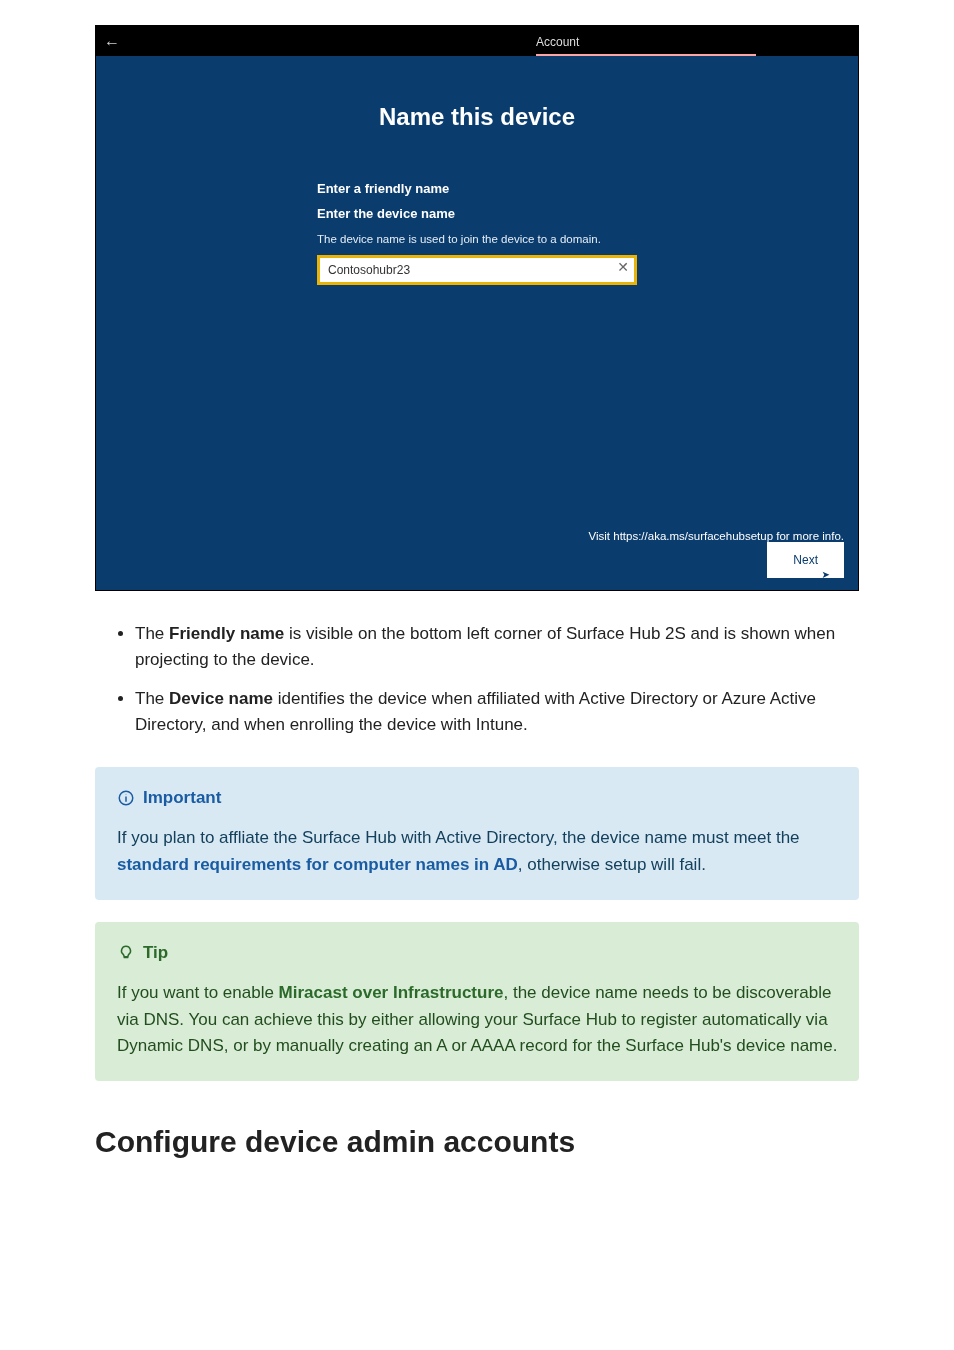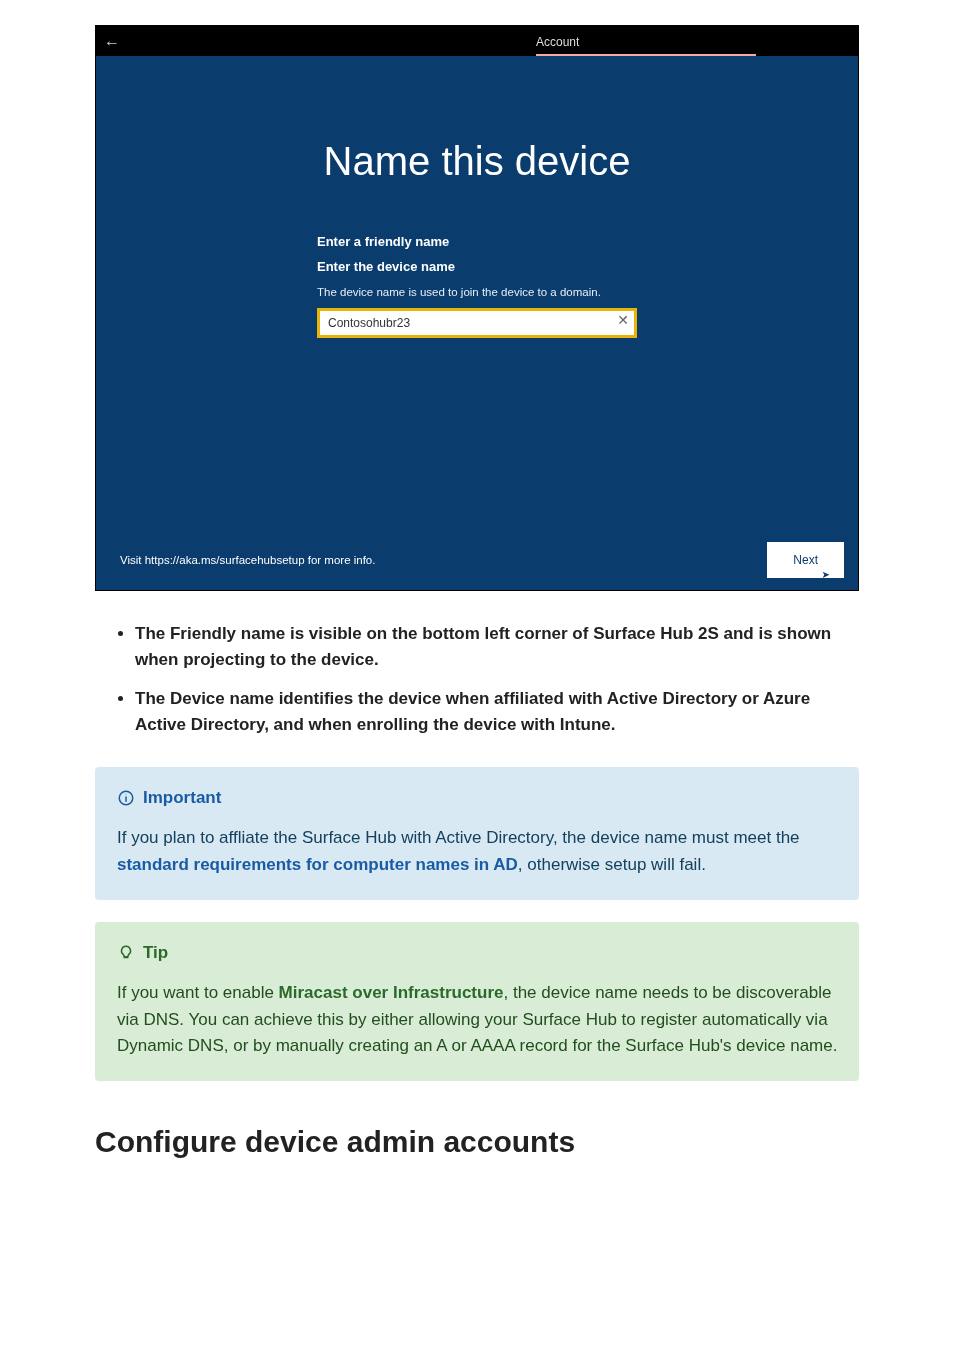--- a/index.html
+++ b/index.html
@@ -46,23 +46,23 @@
   .fig-body {
     background: #0a3c6e;
     color: #fff;
     padding: 0 0 18px 0;
     position: relative;
     height: 534px;
     box-sizing: border-box;
   }
   .fig-title {
     text-align: center;
-    font-weight: 400;
-    font-size: 40px;
-    padding-top: 83px;
+    font-weight: 700;
+    font-size: 24px;
+    padding-top: 47px;
   }
   .fig-form {
     width: 320px;
     margin: 50px auto 0 auto;
   }
   .fig-label {
     font-size: 13px;
     font-weight: 600;
     margin-bottom: 10px;
   }
@@ -99,22 +99,23 @@
     color: #666;
     cursor: pointer;
   }
   .fig-footer {
     position: absolute;
     bottom: 12px;
     left: 24px;
     right: 14px;
     display: flex;
     justify-content: space-between;
-    align-items: center;
+    align-items: flex-end;
     font-size: 11.5px;
+    flex-direction: column;
   }
   .fig-next {
     background: #fff;
     color: #0a3c6e;
     border: none;
     font-size: 12px;
     padding: 11px 26px;
     position: relative;
   }
   .fig-cursor {
@@ -125,21 +126,20 @@
     color: #0a3c6e;
   }
   .content {
     margin: 0 95px;
     font-size: 17px;
     line-height: 1.5;
   }
   ul.doc-list {
     margin: 18px 0 30px 0;
     padding-left: 40px;
-    font-weight: bold;
   }
   ul.doc-list li {
     margin-bottom: 14px;
   }
   .callout {
     border-radius: 4px;
     padding: 18px 12px 22px 22px;
     margin: 22px 0;
     font-size: 17px;
     line-height: 1.55;

